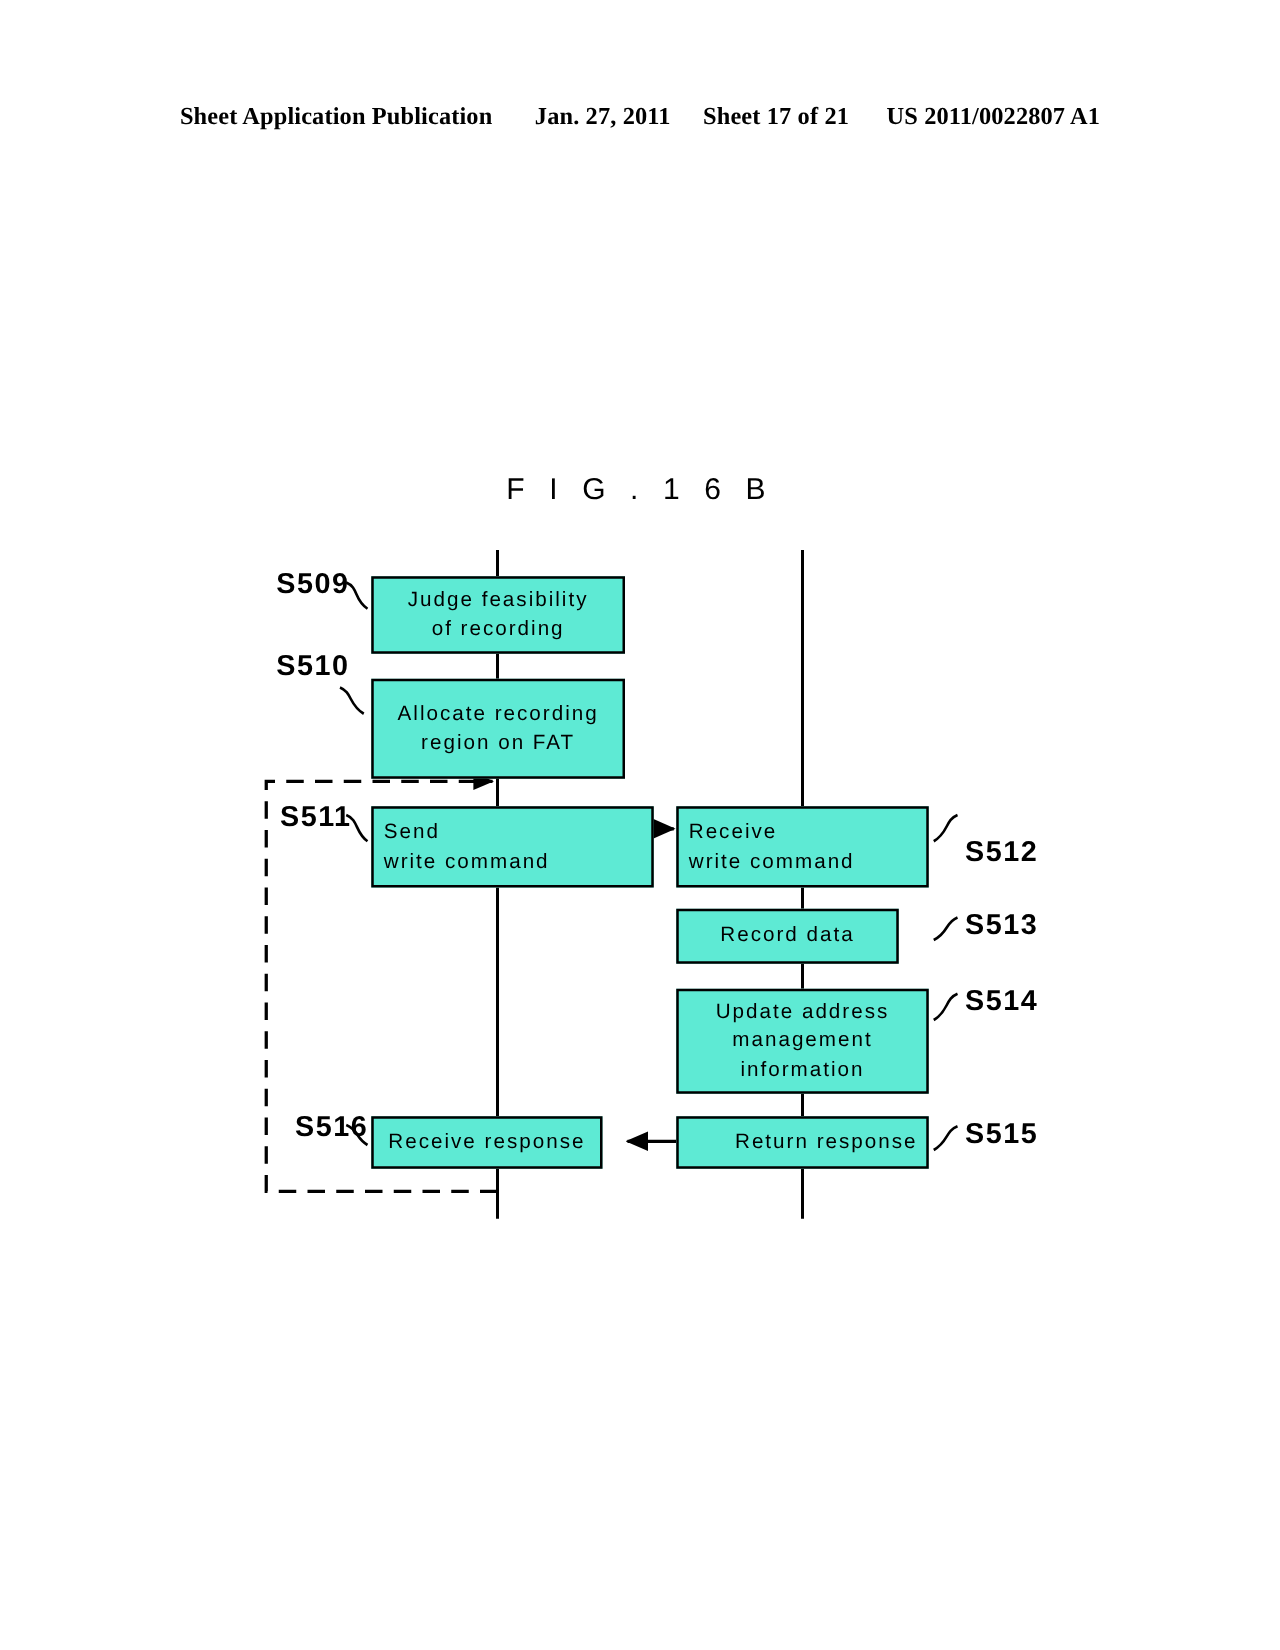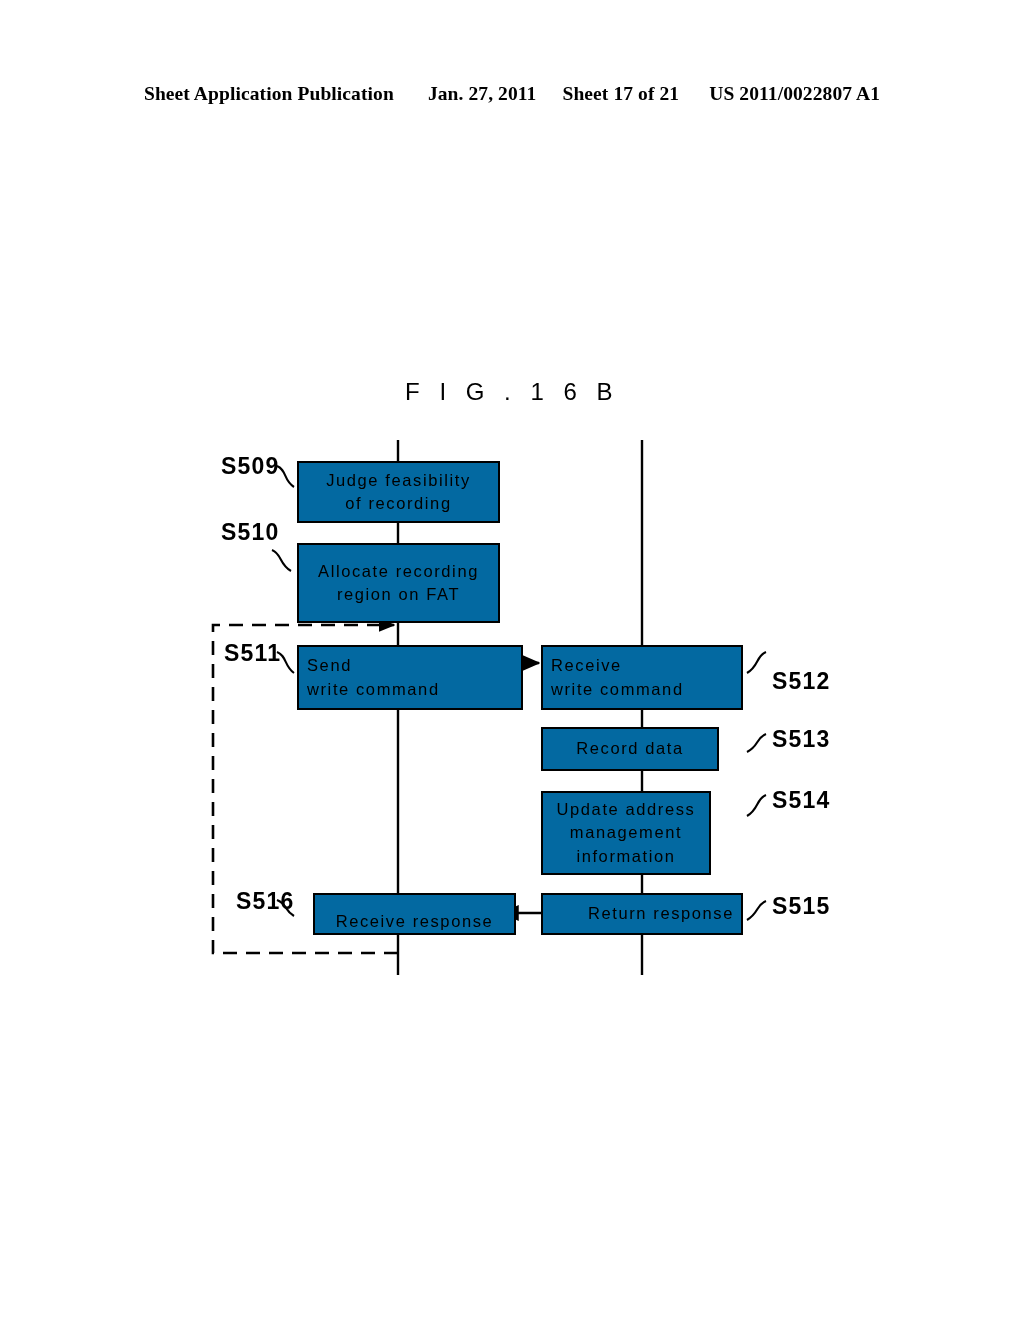--- a/index.html
+++ b/index.html
@@ -55,21 +55,21 @@
     top: 0;
     width: 1024px;
     height: 1320px;
   }
 
   
   .box {
     position: absolute;
     box-sizing: border-box;
     border: 2.2px solid #000;
-    background: #0369a1;
+    background: #5eead4;
     display: flex;
     flex-direction: column;
     justify-content: center;
     font-family: "Liberation Sans", sans-serif;
     font-size: 16.5px;
     letter-spacing: 1.6px;
     line-height: 1.42;
     white-space: pre;
   }
   .box .ln { display: block; }
@@ -155,31 +155,31 @@
 
 <div class="box left" style="left:541px; top:645px; width:202px; height:65px;">
   <span class="ln">Receive</span>
   <span class="ln">write command</span>
 </div>
 
 <div class="box center" style="left:541px; top:727px; width:178px; height:44px;">
   <span class="ln">Record data</span>
 </div>
 
-<div class="box center" style="left:541px; top:791px; width:170px; height:84px;">
+<div class="box center" style="left:541px; top:791px; width:202px; height:84px;">
   <span class="ln">Update address</span>
   <span class="ln">management</span>
   <span class="ln">information</span>
 </div>
 
 <div class="box center" style="left:541px; top:893px; width:202px; height:42px;padding-left:38px;">
   <span class="ln">Return response</span>
 </div>
 
-<div class="box center" style="left:313px; top:893px; width:203px; height:42px;justify-content:flex-end;">
+<div class="box center" style="left:297px; top:893px; width:185px; height:42px;">
   <span class="ln">Receive response</span>
 </div>
 
 <div class="step-label" style="left:221px; top:453px;">S509</div>
 <div class="step-label" style="left:221px; top:519px;">S510</div>
 <div class="step-label" style="left:224px; top:640px;">S511</div>
 <div class="step-label" style="left:772px; top:668px;">S512</div>
 <div class="step-label" style="left:772px; top:726px;">S513</div>
 <div class="step-label" style="left:772px; top:787px;">S514</div>
 <div class="step-label" style="left:772px; top:893px;">S515</div>

